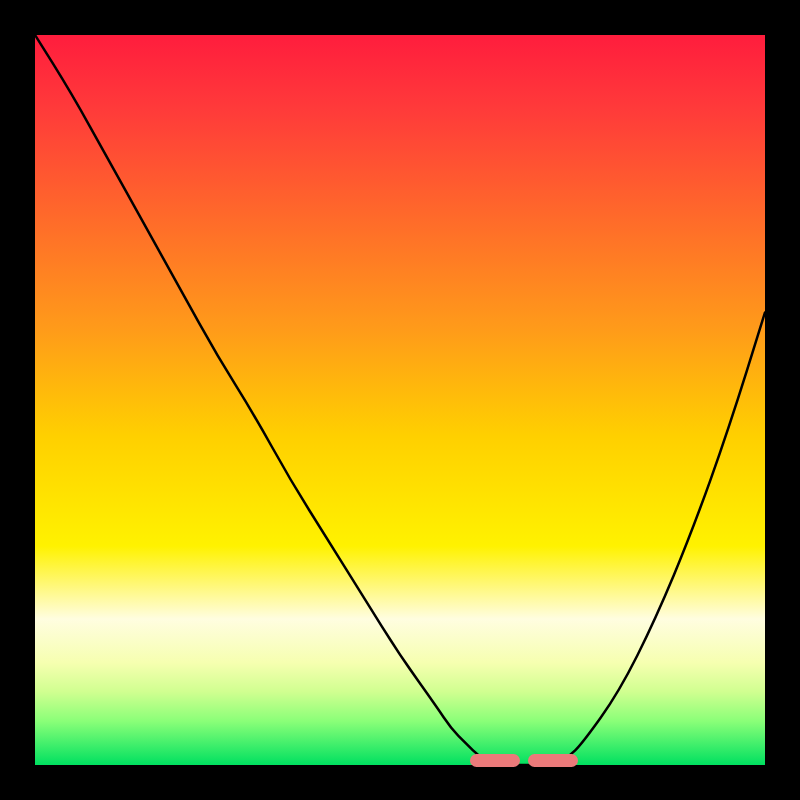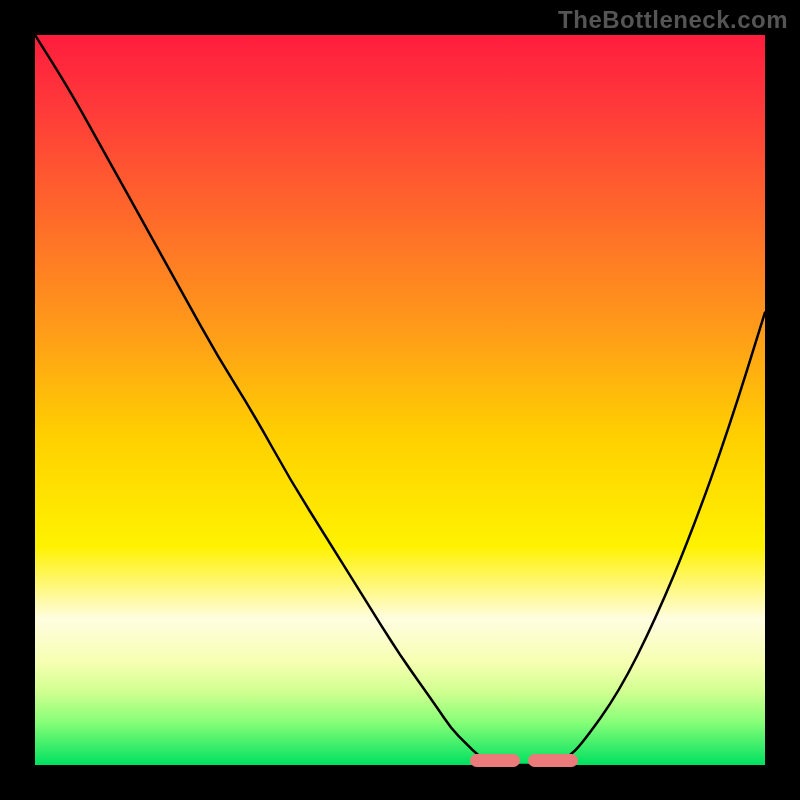--- a/index.html
+++ b/index.html
@@ -56,21 +56,20 @@
     position: absolute;
     background: #eb7a7a;
     border-radius: 7px;
   }
 </style>
 </head>
 <body>
 
 <div class="container">
 
-  <div class="watermark">TheBottleneck.com</div>
 
   <div class="plot">
 
     <svg class="curve" viewBox="0 0 730 730" preserveAspectRatio="none">
       <path d="M 0.0 0.0 Q 0.0 0.0 18.3 29.2 Q 36.5 58.4 54.8 91.3 Q 73.0 124.1 91.3 156.9 Q 109.5 189.8 127.8 222.6 Q 146.0 255.5 164.3 288.4 Q 182.5 321.2 200.8 350.4 Q 219.0 379.6 237.3 412.5 Q 255.5 445.3 273.8 474.5 Q 292.0 503.7 310.3 532.9 Q 328.5 562.1 346.8 591.3 Q 365.0 620.5 383.3 646.0 Q 401.5 671.6 408.8 682.5 Q 416.1 693.5 423.4 700.8 Q 430.7 708.1 438.0 715.4 Q 445.3 722.7 452.6 726.4 Q 459.9 730.0 467.2 730.0 Q 474.5 730.0 481.8 730.0 Q 489.1 730.0 496.4 730.0 Q 503.7 730.0 511.0 730.0 Q 518.3 730.0 525.6 726.4 Q 532.9 722.7 540.2 715.4 Q 547.5 708.1 565.8 682.5 Q 584.0 657.0 602.3 620.5 Q 620.5 584.0 638.8 540.2 Q 657.0 496.4 675.3 445.3 Q 693.5 394.2 711.8 335.8 T 730.0 277.4" id="curvePath" fill="none" stroke="#000" stroke-width="2.5" stroke-linejoin="round" stroke-linecap="round"></path>
     </svg>
 
     <div class="pink" id="flatSeg1" style="left: 434.9px; top: 719px; width: 49.85px; height: 13px;"></div>
     <div class="pink" id="flatSeg2" style="left: 492.75px; top: 719px; width: 49.85px; height: 13px;"></div>
 

